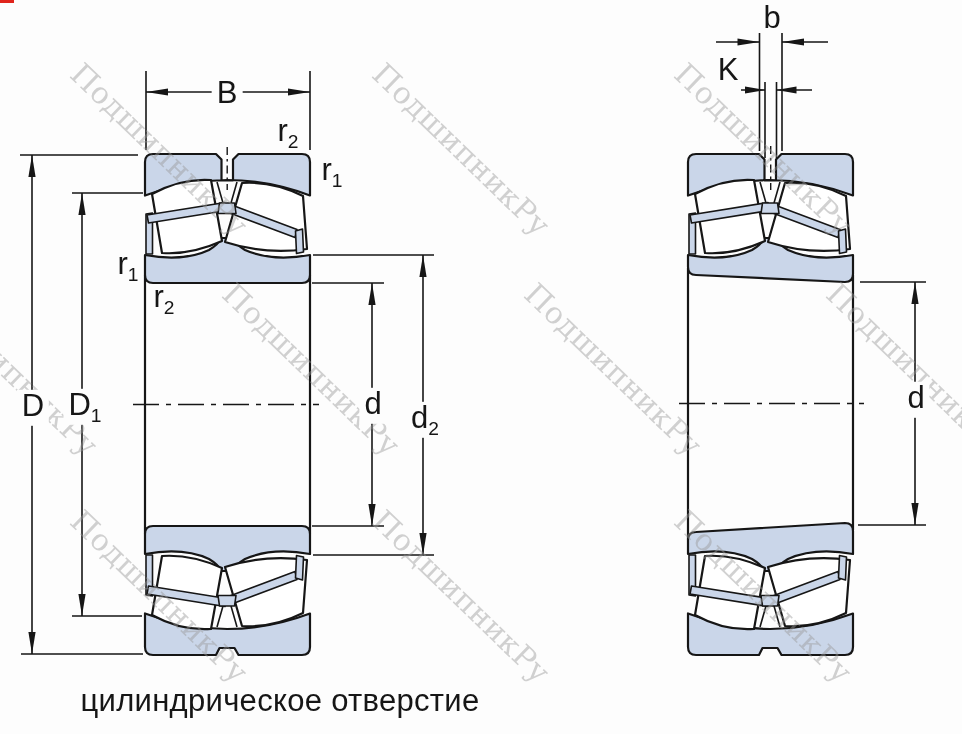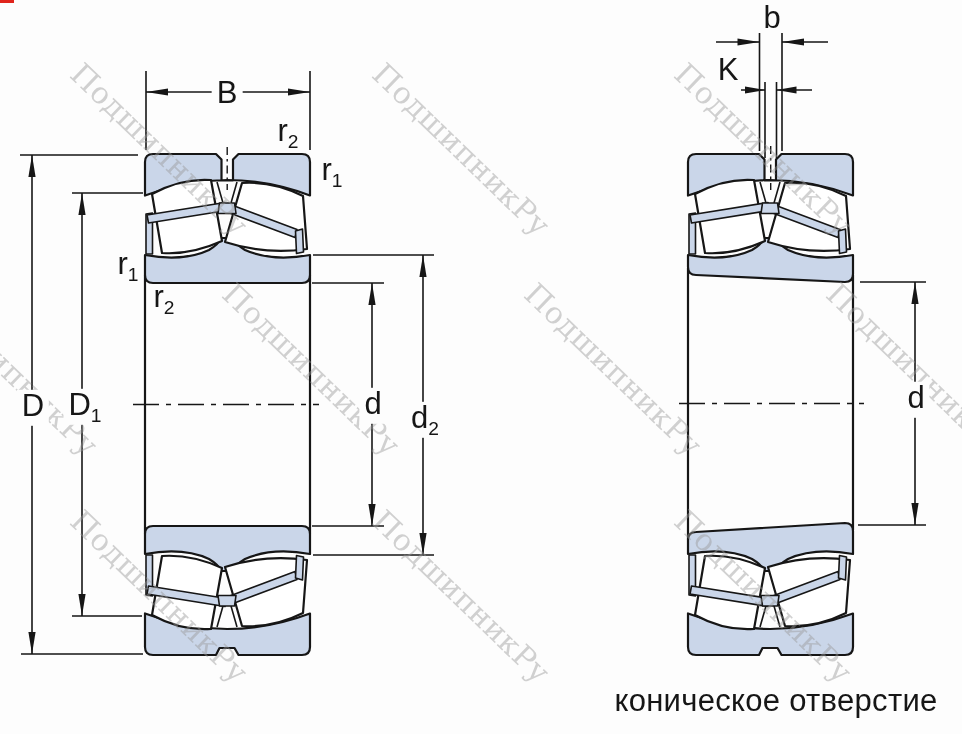--- a/index.html
+++ b/index.html
@@ -183,16 +183,16 @@
   <span class="lbl" style="left:128px;top:266px"><span>r</span><sub>1</sub></span>
   <span class="lbl" style="left:164px;top:299px"><span>r</span><sub>2</sub></span>
   <span class="lbl on-line" style="left:33px;top:408px"><span>D</span><sub></sub></span>
   <span class="lbl on-line" style="left:85px;top:407px"><span>D</span><sub>1</sub></span>
   <span class="lbl on-line" style="left:373px;top:406px"><span>d</span><sub></sub></span>
   <span class="lbl on-line" style="left:425px;top:420px"><span>d</span><sub>2</sub></span>
   <span class="lbl" style="left:772px;top:20px"><span>b</span><sub></sub></span>
   <span class="lbl" style="left:728px;top:72px"><span>K</span><sub></sub></span>
   <span class="lbl on-line" style="left:916px;top:400px"><span>d</span><sub></sub></span>
 
-  <div class="caption" style="left:776px;top:683px">коническое отверстие</div>
+  <div class="caption" style="left:280px;top:683px">цилиндрическое отверстие</div>
 
   <div class="artifact"></div>
 </div>
 
 </body></html>

